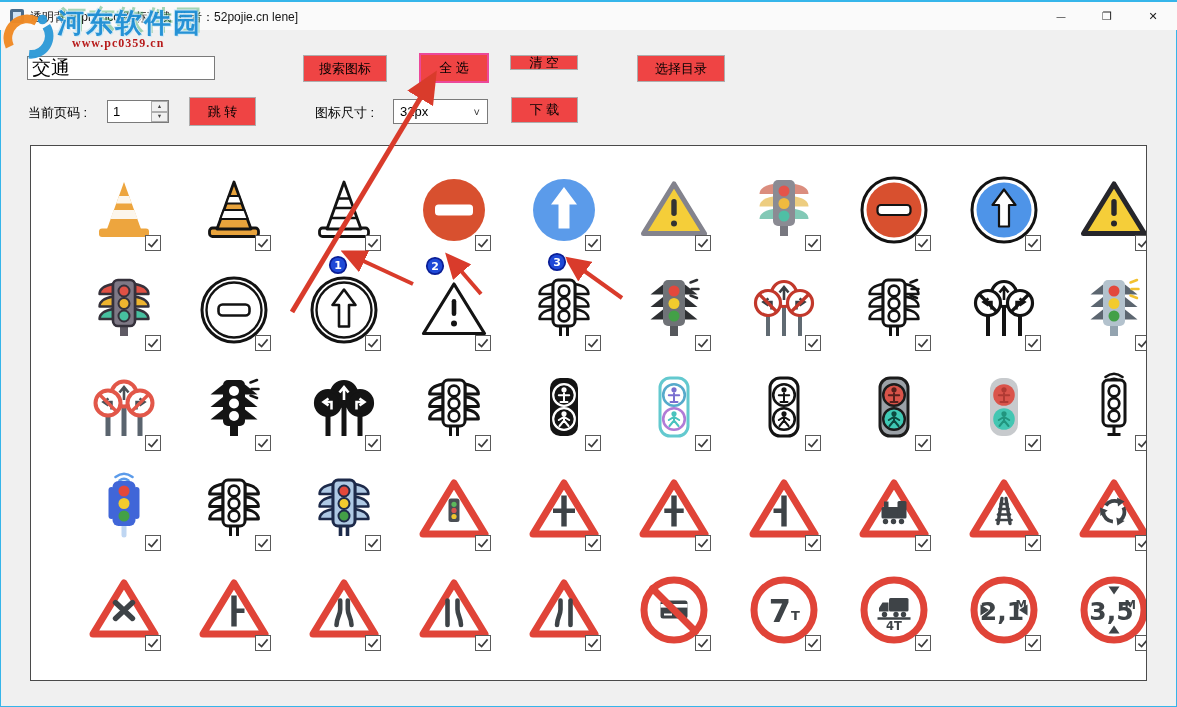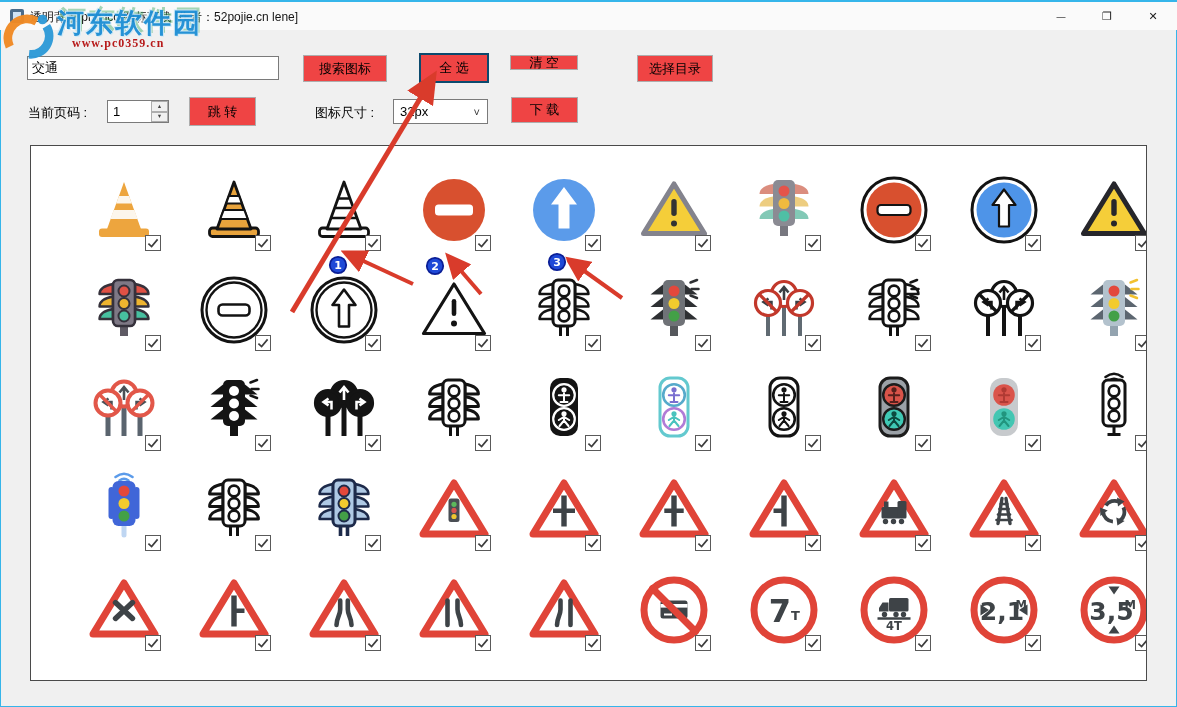--- a/index.html
+++ b/index.html
@@ -8,23 +8,23 @@
     box-shadow:inset 0 0 0 1px #35B5EA, inset 0 2px 0 #35B5EA;}
   
   .titlebar{position:absolute;left:0;top:2px;width:100%;height:28px;background:#FAFAFA;}
   .app-icon{position:absolute;left:9px;top:6px;width:16px;height:16px;}
   .title{position:absolute;left:30px;top:7px;font-size:12px;color:#151515;white-space:nowrap;}
   .winbtns{position:absolute;right:1px;top:0;height:29px;display:flex;}
   .wb{width:46px;height:29px;display:flex;align-items:center;justify-content:center;color:#222;font-size:11px;}
   
   .btn{position:absolute;background:#ef4444;border:1px solid #ADADAD;font-size:13px;color:#000;
        display:flex;align-items:center;justify-content:center;box-sizing:border-box;cursor:default;}
-  #btn-select-all{border:2px solid #0c4a6e;}
-  .search{position:absolute;left:27px;top:56px;width:252px;height:24px;border:1px solid #7A7A7A;
-          font-size:13px;padding:0 4px;box-sizing:border-box;background:#fff;
+  #btn-select-all{border:2px solid #ec4899;}
+  .search{position:absolute;left:27px;top:56px;width:188px;height:24px;border:1px solid #7A7A7A;
+          font-size:19px;padding:0 4px;box-sizing:border-box;background:#fff;
           font-family:"Liberation Sans","DejaVu Sans",sans-serif;}
   .label{position:absolute;font-size:13px;color:#000;white-space:nowrap;}
   .spinner{position:absolute;left:107px;top:100px;width:62px;height:23px;background:#fff;
            border:1px solid #7A7A7A;box-sizing:border-box;display:flex;}
   .spin-val{flex:1;font-size:13px;padding-left:5px;line-height:21px;}
   .spin-btns{width:17px;display:flex;flex-direction:column;}
   .spin-b{flex:1;display:flex;align-items:center;justify-content:center;background:#F0F0F0;
           border:1px solid #ADADAD;font-size:5.5px;color:#444;line-height:1;}
   .select{position:absolute;left:393px;top:99px;width:95px;height:25px;background:#fff;
           border:1px solid #7A7A7A;box-sizing:border-box;font-size:13px;display:flex;
@@ -69,21 +69,21 @@
           <span>✕</span>
         </div>
     </div>
   </div>
 
   <div>
     <input class="search" value="交通" style="">
     <div class="btn" id="btn-search" style="left:303px;top:55px;width:84px;height:27px;">搜索图标</div>
     <div class="btn" id="btn-select-all" style="left:419px;top:53px;width:70px;height:30px;">全 选</div>
     <div class="btn" id="btn-clear" style="left:510px;top:55px;width:68px;height:15px;">清 空</div>
-    <div class="btn" id="btn-choose-dir" style="left:637px;top:55px;width:76px;height:27px;">选择目录</div>
+    <div class="btn" id="btn-choose-dir" style="left:637px;top:55px;width:88px;height:27px;">选择目录</div>
 
     <div class="label" style="left:28px;top:104px;">当前页码 :</div>
     <div class="spinner">
       <div class="spin-val">1</div>
       <div class="spin-btns">
         <div class="spin-b">
             <span>▲</span>
           </div>
         <div class="spin-b">
             <span>▼</span>

